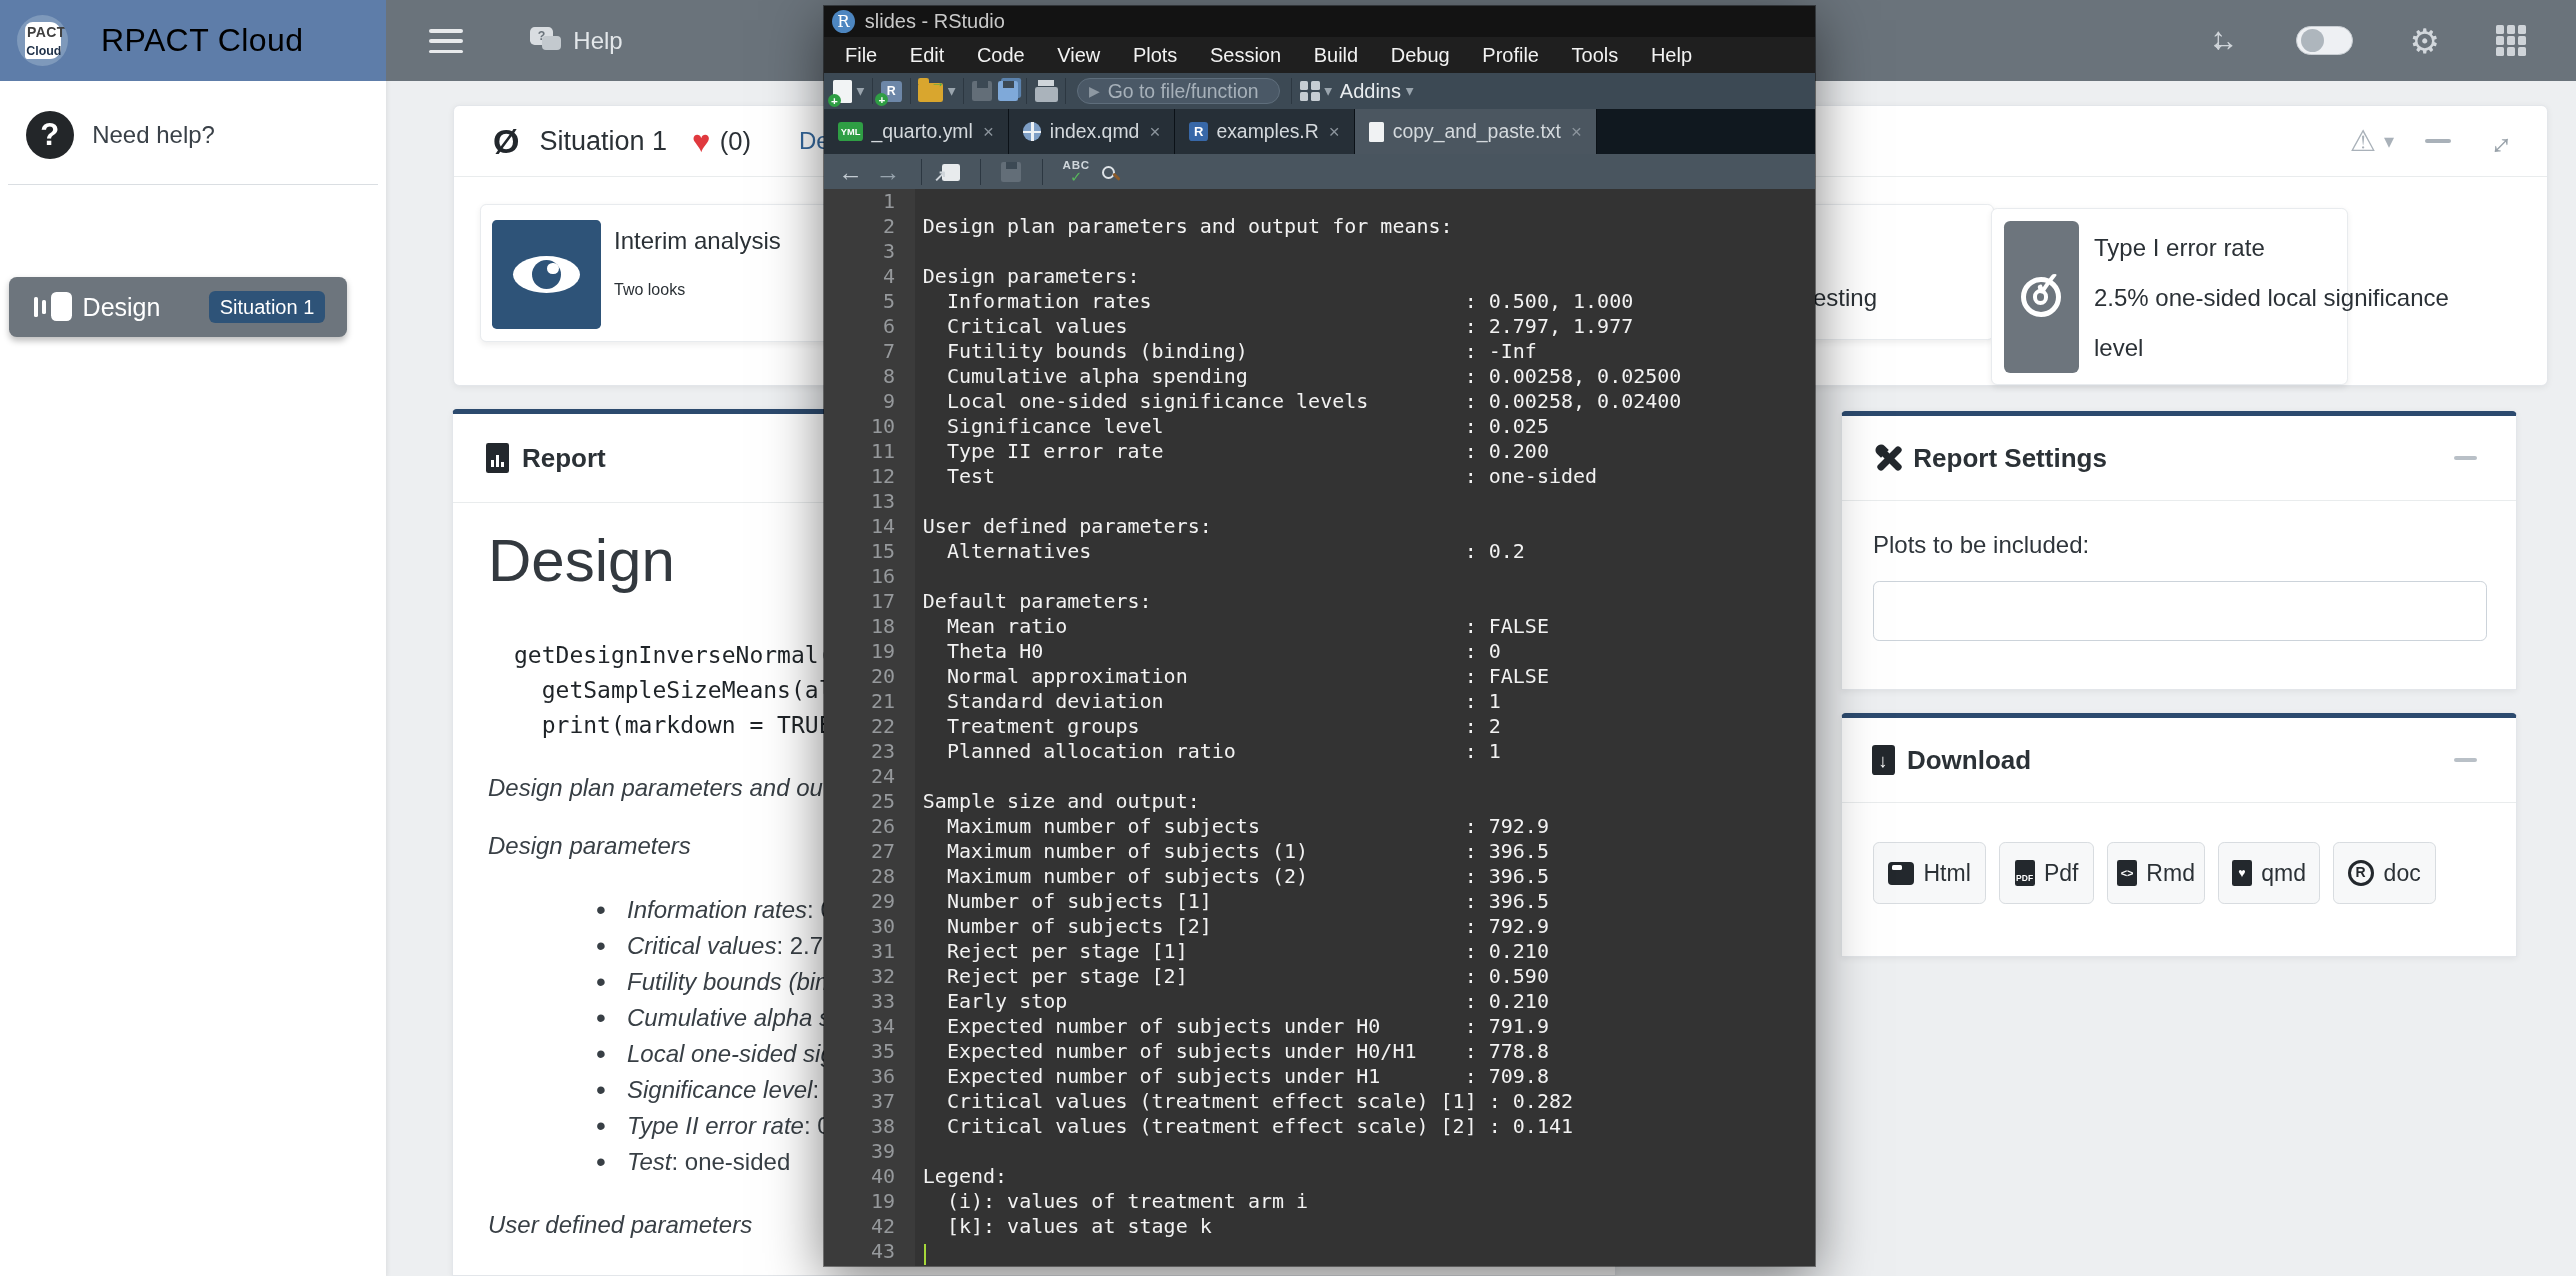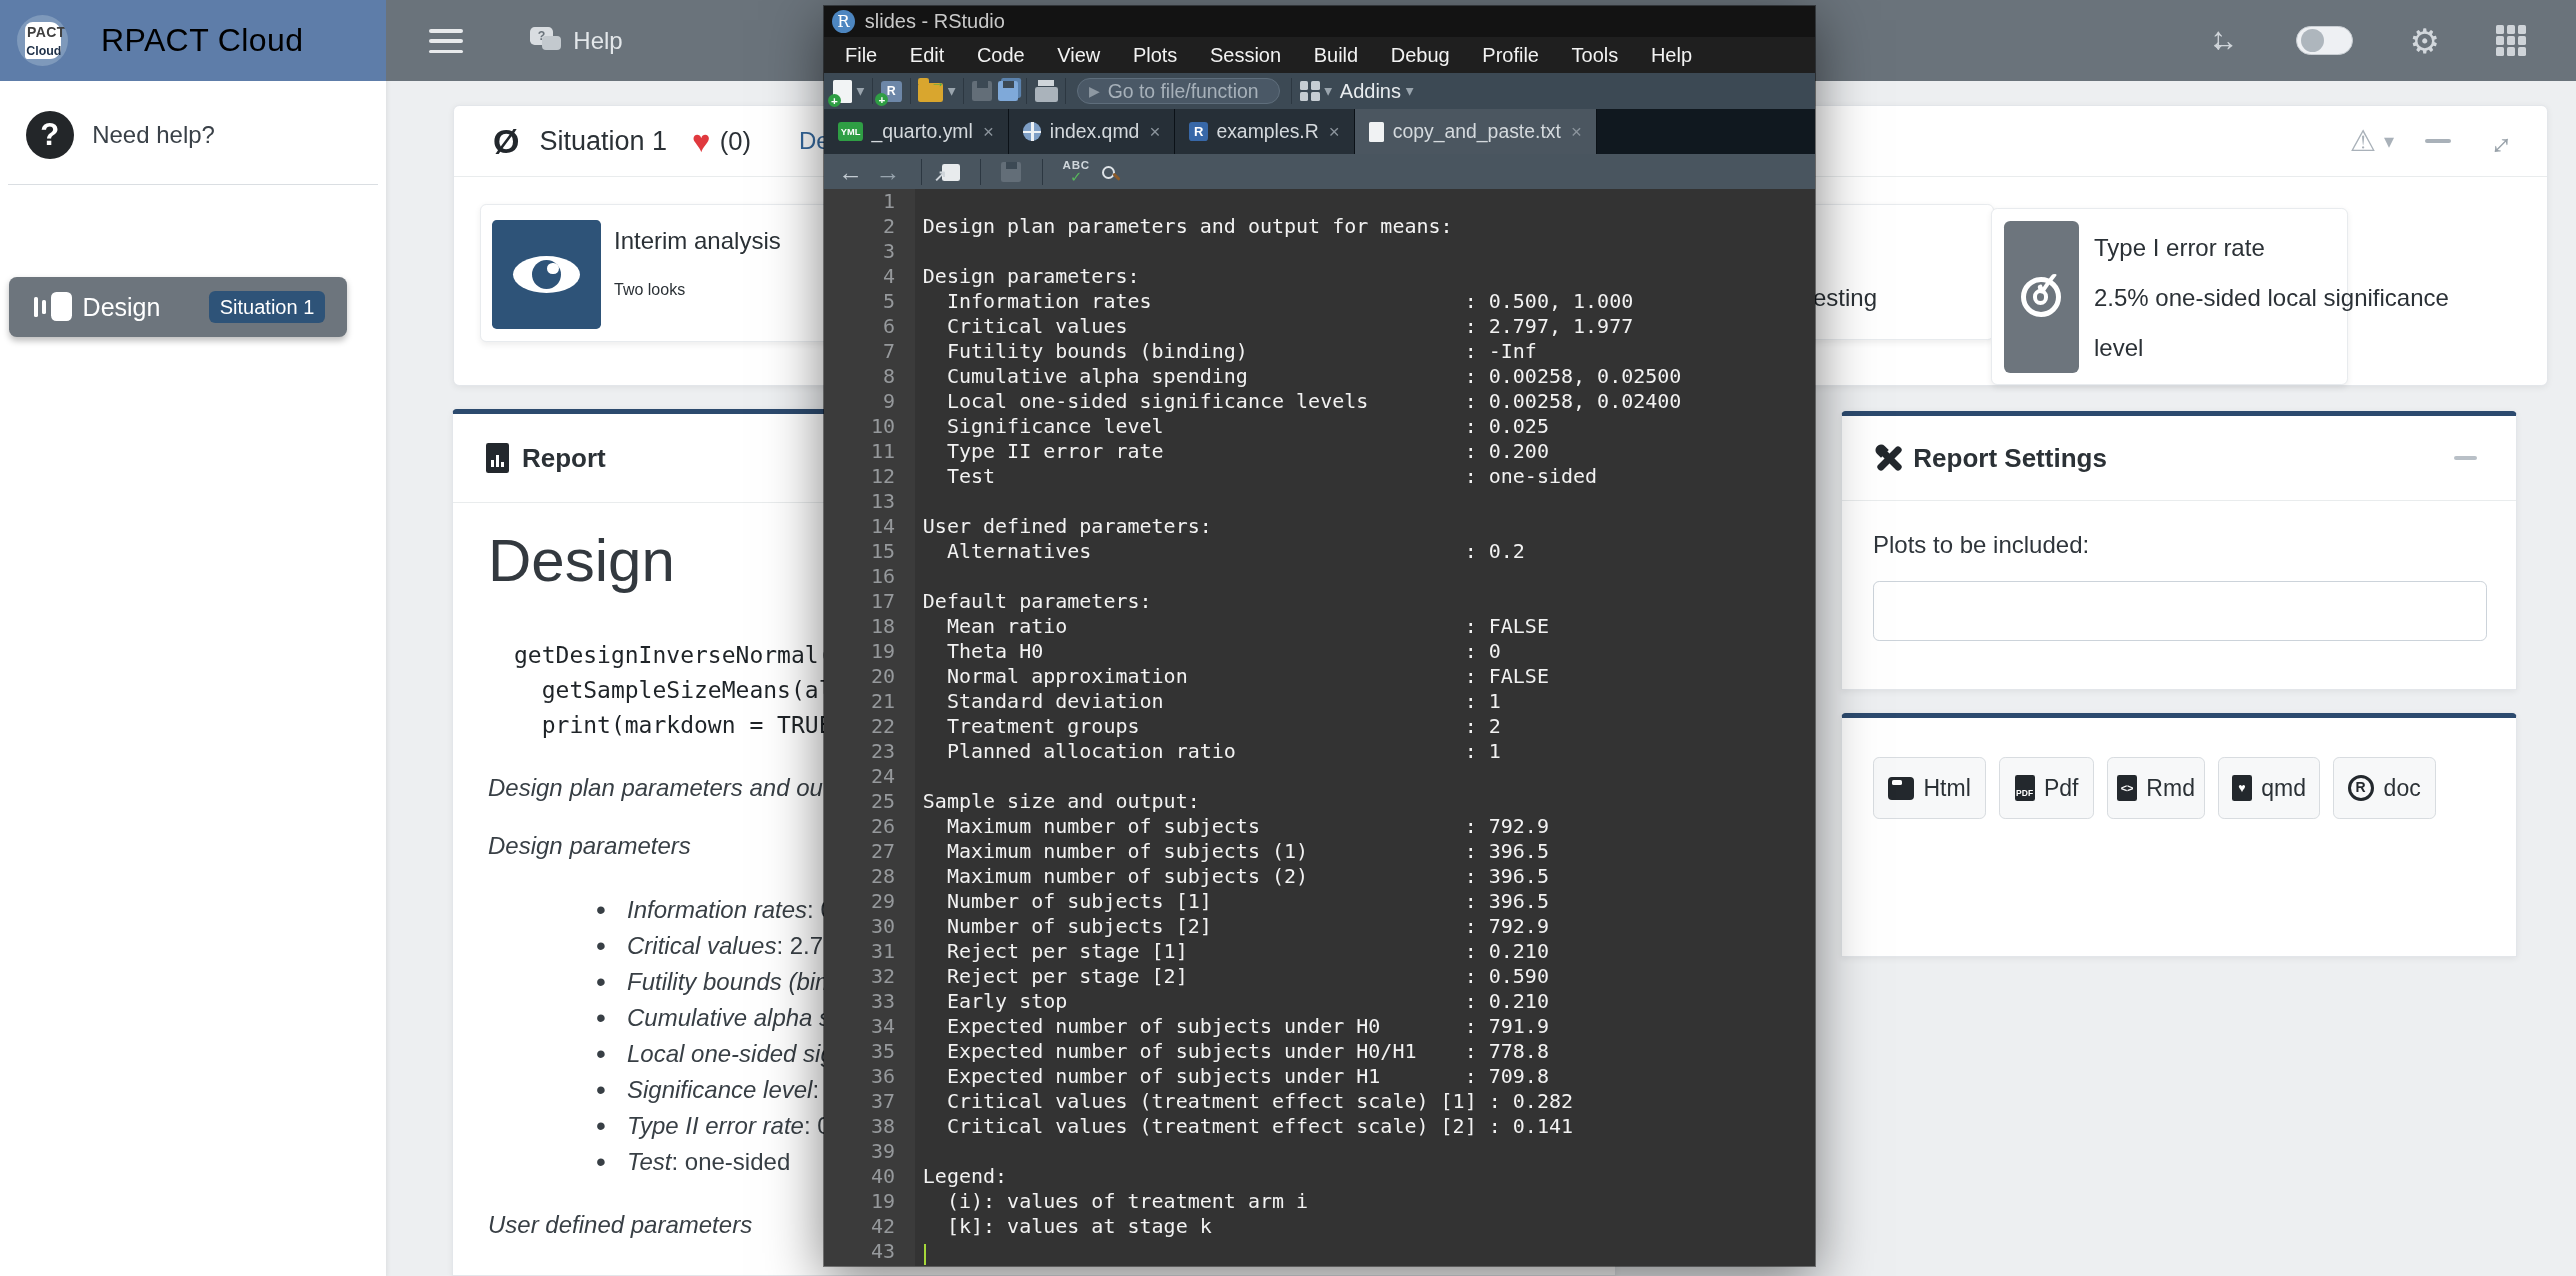--- a/index.html
+++ b/index.html
@@ -360,20 +360,25 @@
       <div class="panel-title">Report Settings</div>
       <div class="min-dash"></div>
     </div>
     <div class="sp-body">
       <div class="sp-label">Plots to be included:</div>
       <input class="sp-input" value="" style="">
     </div>
   </div>
 
   <div class="panel download-panel">
+    <div class="panel-header">
+      <div class="dlicon"></div>
+      <div class="panel-title">Download</div>
+      <div class="min-dash"></div>
+    </div>
     <div class="dl-body">
       <div class="dl-btn b-html">
           <span class="i-html"></span>
           <span>Html</span>
         </div>
       <div class="dl-btn b-pdf">
           <span class="i-page i-pdf"></span>
           <span>Pdf</span>
         </div>
       <div class="dl-btn b-rmd">

